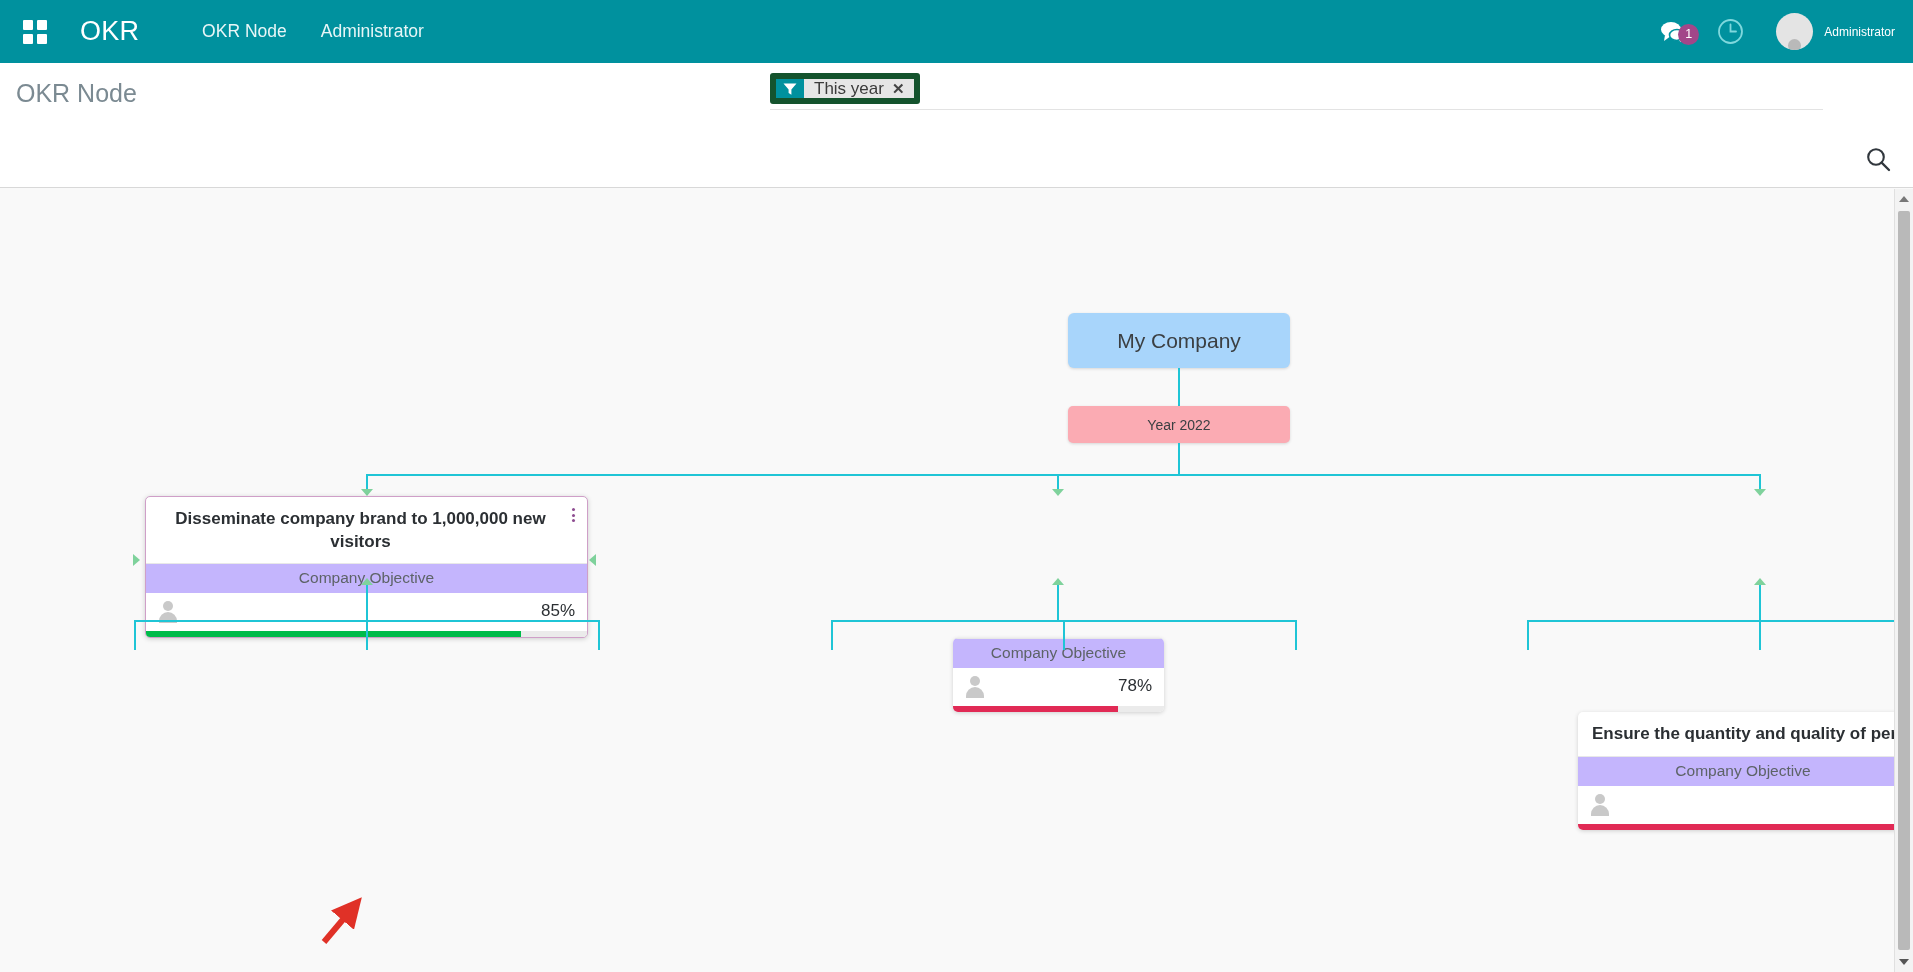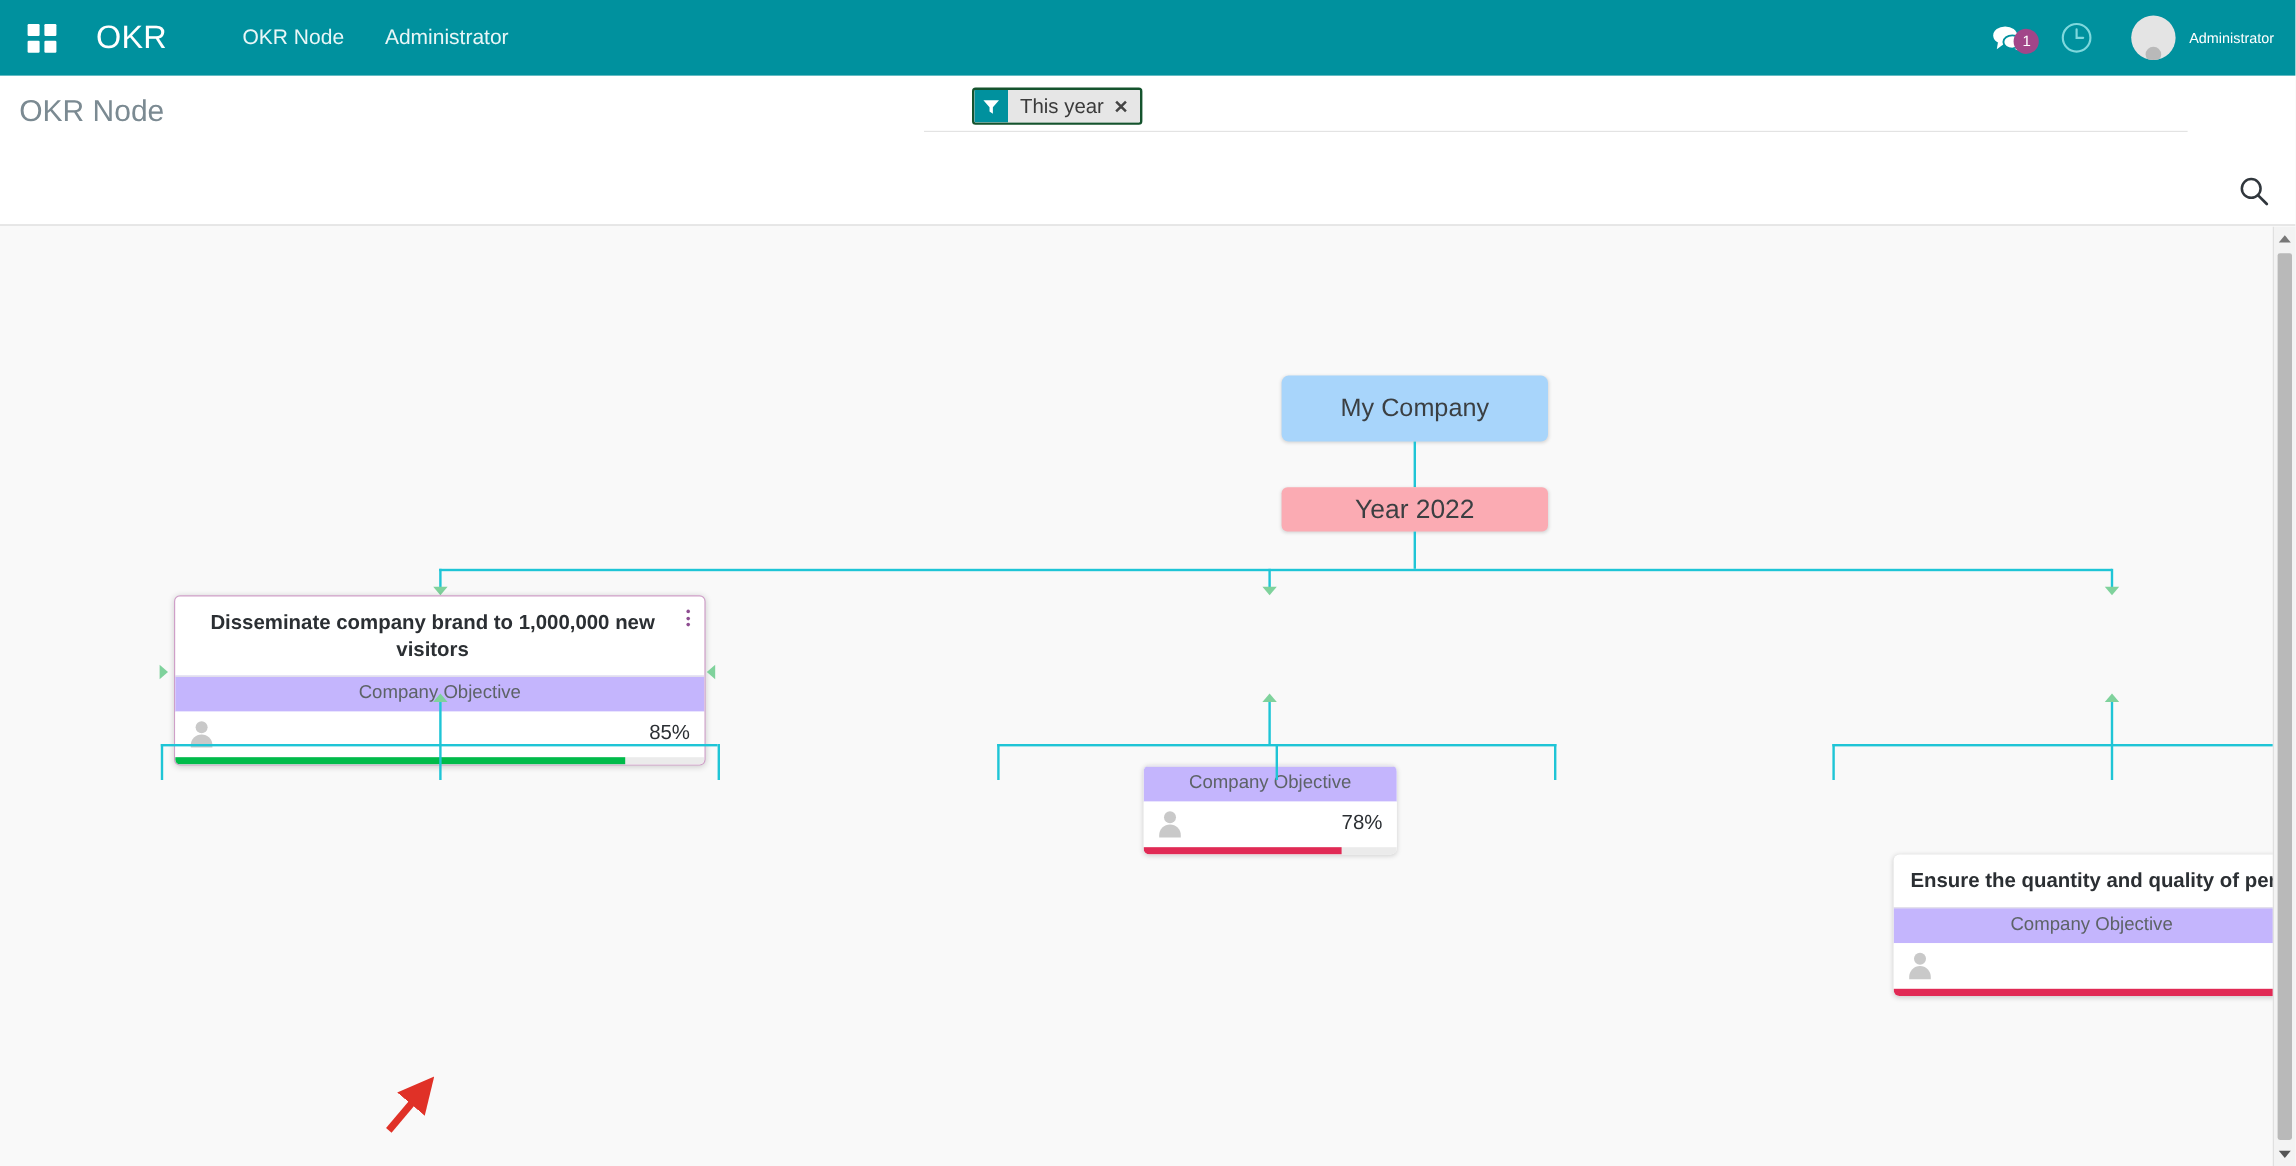--- a/index.html
+++ b/index.html
@@ -57,21 +57,21 @@
     font-size:25px; color:#7b8a92; font-weight:400;
   }
   .searchview {
     position:absolute; left:770px; top:82px; right:90px;
     display:flex; align-items:center;
     border-bottom:1px solid #e3e3e3; padding-bottom:5px;
     transform:translateY(-72px);
   }
   .facet {
     display:flex; align-items:center; height:31px;
-    border:2px solid #14532d; border-radius:3px; overflow:hidden; flex:0 0 auto;margin-left:40px;
+    border:6px solid #14532d; border-radius:3px; overflow:hidden; flex:0 0 auto;
   }
   .facet-ico {
     background:#00919e; color:#fff; width:28px; height:100%;
     display:flex; align-items:center; justify-content:center; font-size:14px;
   }
   .facet-label {
     background:#e6e6e6; color:#3b3b3b; font-size:17px;
     padding:0 9px 0 10px; display:flex; align-items:center; gap:8px; height:100%;
   }
   .facet-x { font-size:15px; color:#444; cursor:pointer; font-weight:700; }
@@ -111,21 +111,21 @@
   .node { position:absolute; }
 
   .root-node {
     background:#a8d5fb; color:#3b3f42; border-radius:6px;
     width:222px; height:55px; display:flex; align-items:center; justify-content:center;
     font-size:21px; box-shadow:0 1px 3px rgba(0,0,0,.14);
   }
   .year-node {
     background:#fbabb3; color:#3b3f42; border-radius:5px;
     width:222px; height:37px; display:flex; align-items:center; justify-content:center;
-    font-size:22px; box-shadow:0 1px 3px rgba(0,0,0,.14);
+    font-size:14px; box-shadow:0 1px 3px rgba(0,0,0,.14);
   }
 
   .card {
     background:#fff; border-radius:5px; box-shadow:0 1px 4px rgba(0,0,0,.17);
     overflow:hidden; position:relative;
   }
   .card.sel { border:1px solid #cf9fc8; box-shadow:0 1px 5px rgba(0,0,0,.18); }
   .card-title {
     font-size:17px; font-weight:700; color:#2b2f33; text-align:center;
     padding:11px 26px 10px 14px; line-height:1.33; position:relative;

